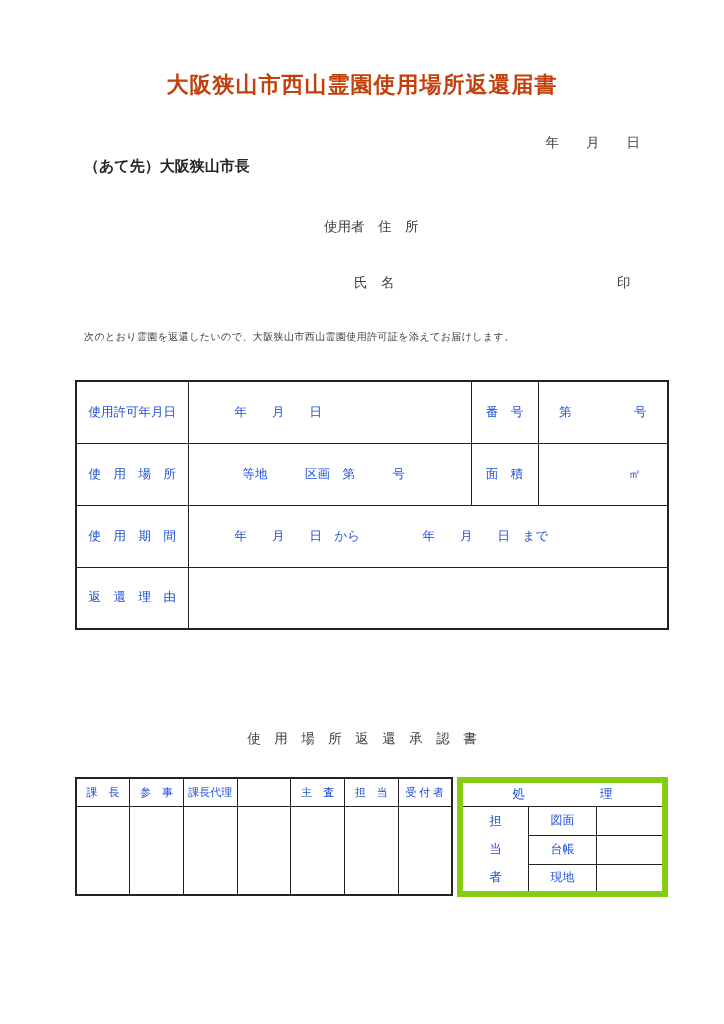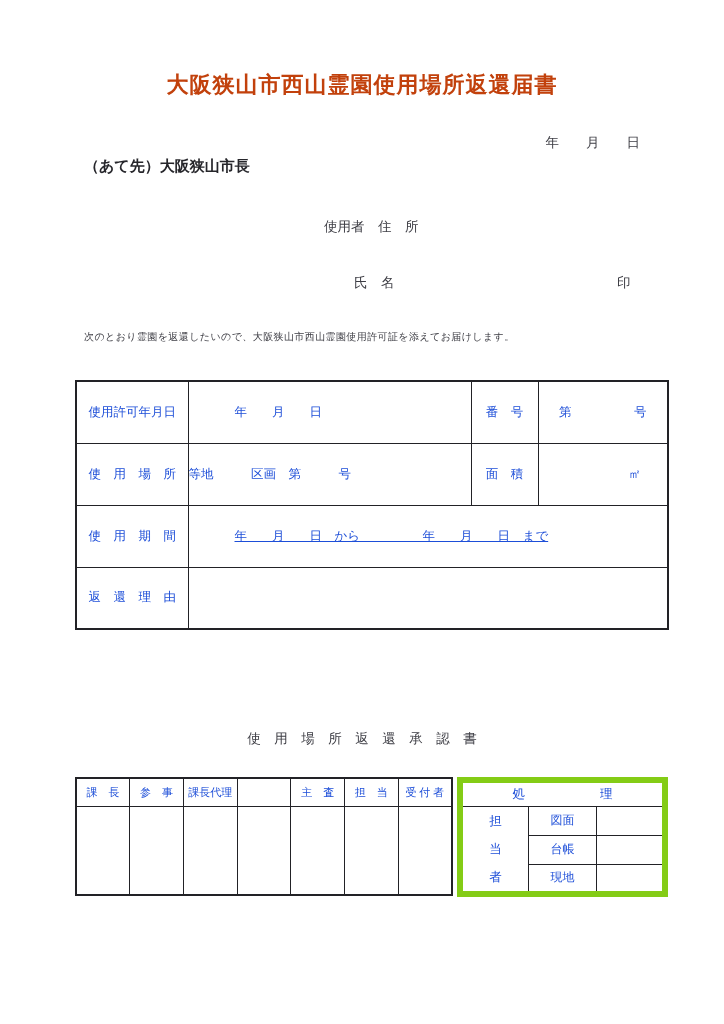--- a/index.html
+++ b/index.html
@@ -59,23 +59,23 @@
   .main-table {
     position: absolute;
     top: 380px; left: 75px;
     width: 592px;
     border: 2px solid #222226;
   }
   .main-table td { height: 62px; }
   .main-table .label-cell { text-align: center; }
   .cell-permit-date { padding-left: 46px; }
   .cell-number-value { text-align: center; }
-  .cell-place-value { }
+  .cell-place-value { padding-left: 54px; }
   .cell-area-value { text-align: right; padding-right: 26px; }
-  .cell-period-value { padding-left: 46px; text-decoration: underline; }
+  .cell-period-value { padding-left: 46px; }
   
   .section-title {
     position: absolute;
     top: 730px; left: 0;
     width: 100%;
     text-align: center;
     font-size: 13.5px;
   }
   .stamp-table {
     position: absolute;

